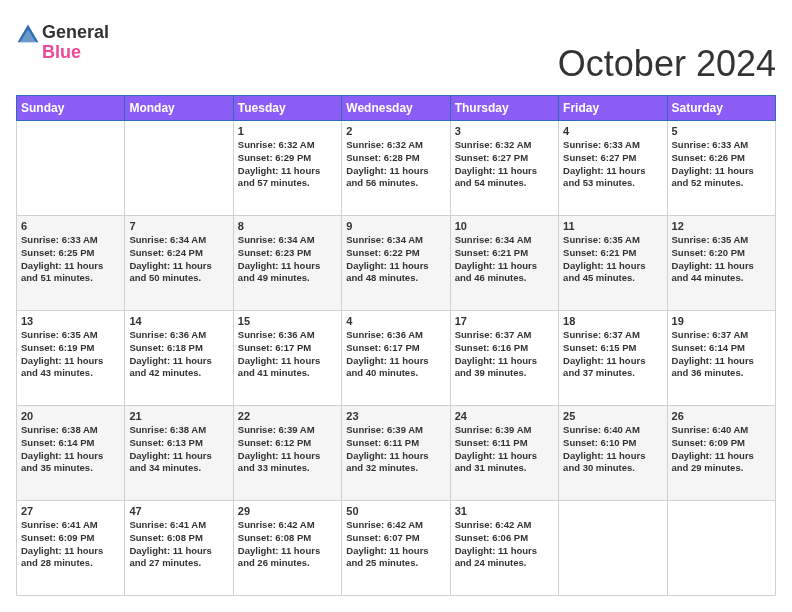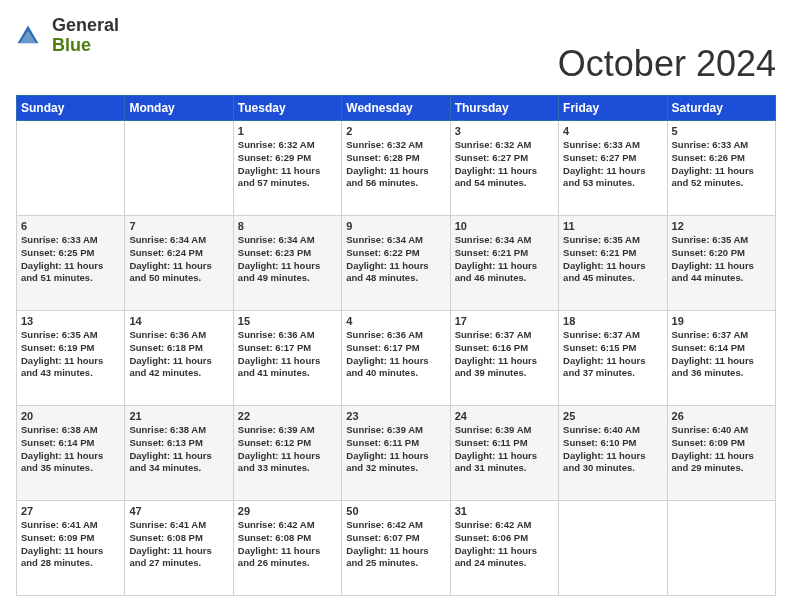--- a/index.html
+++ b/index.html
@@ -18,37 +18,37 @@
       flex-direction: column;
     }
     .header {
       display: flex;
       justify-content: space-between;
       align-items: flex-start;
       margin-bottom: 10px;
     }
     .logo {
       display: flex;
-      align-items: center;
-      gap: 12px;
+      gap: 2px;
+      margin-top: 7px;
     }
     .logo-text {
       display: flex;
       flex-direction: column;
       line-height: 1.1;
     }
     .logo-general {
       font-size: 18px;
       font-weight: bold;
       color: #333;
     }
     .logo-blue {
       font-size: 18px;
       font-weight: bold;
-      color: #4d7c0f;
+      color: #ec4899;
     }
     .logo-icon {
       width: 24px;
       height: 24px;
     }
     .title-block {
       margin-top: 27px;
     }
     .month-title {
       font-size: 36px;
@@ -59,21 +59,21 @@
       font-size: 14px;
       color: #555;
     }
     .calendar {
       flex: 1;
       border-collapse: collapse;
       width: 100%;
       table-layout: fixed;
     }
     .calendar th {
-      background: #1d4ed8;
+      background: #8b5cf6;
       color: #fff;
       font-size: 12px;
       padding: 5px 4px;
       text-align: left;
       border: 1px solid #2e6db4;
     }
     .calendar td {
       border: 1px solid #d0d0d0;
       vertical-align: top;
       padding: 4px;

